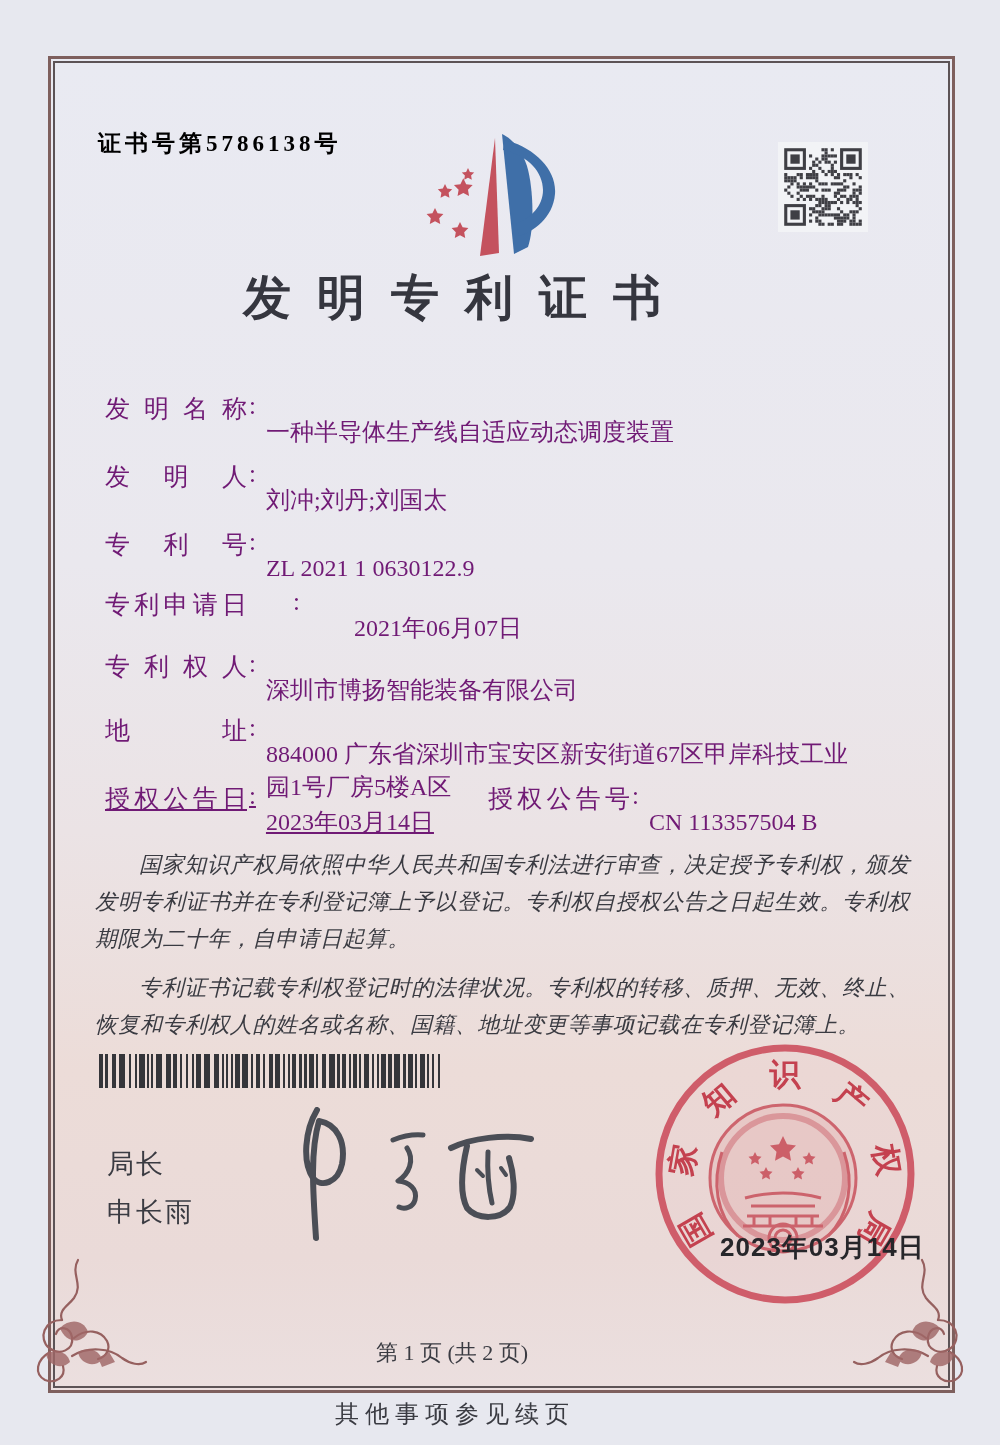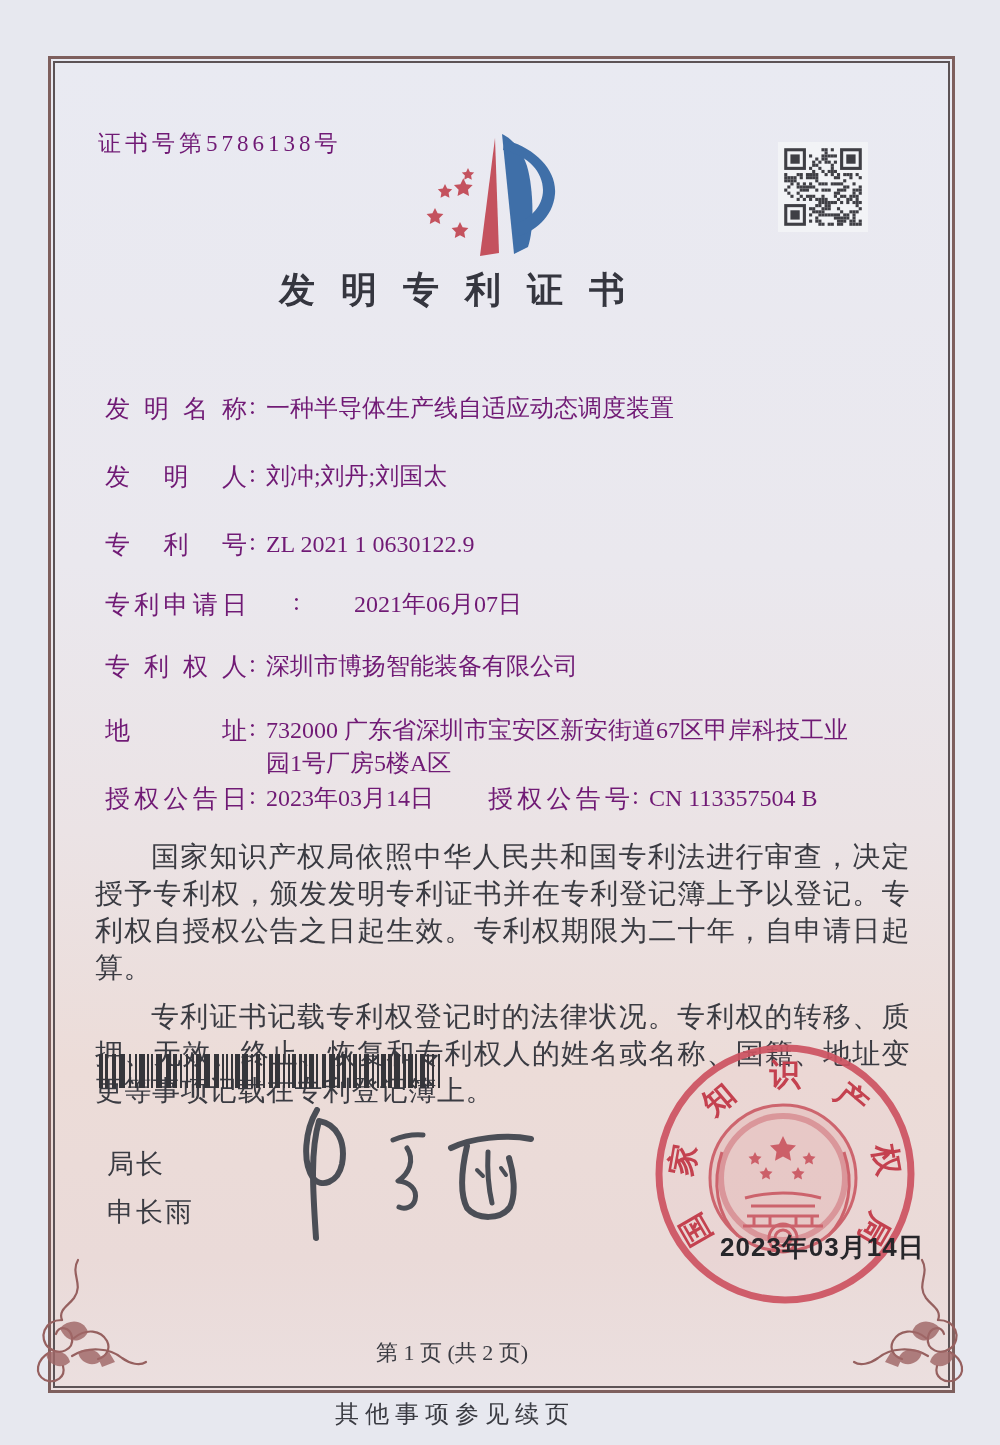--- a/index.html
+++ b/index.html
@@ -9,33 +9,33 @@
 
   
   .frame{position:absolute;left:48px;top:56px;width:901px;height:1331px;
     border:3px solid #7e5f5d;
     background:linear-gradient(180deg,#e9eaf2 0%,#eae8ee 38%,#ebe3e5 58%,#ecdcd8 76%,#eadad8 90%,#ebdfdf 100%);}
   .frame::before{content:"";position:absolute;inset:2px;border:2px solid #5c5356;pointer-events:none;}
 
   .watermark{position:absolute;font-family:"Liberation Sans","DejaVu Sans",sans-serif;
     font-weight:bold;font-size:110px;color:#8a93b0;opacity:0.05;transform:rotate(-38deg);letter-spacing:8px;}
 
-  .cert-no{position:absolute;left:98px;top:128px;font-size:23px;letter-spacing:4px;color:#701a75;}
+  .cert-no{position:absolute;left:98px;top:128px;font-size:23px;letter-spacing:4px;color:#000000;font-weight:bold;}
 
   .title{position:absolute;left:0;top:266px;width:904px;text-align:center;
-    font-size:36px;font-weight:700;letter-spacing:26px;text-indent:26px;color:#35363f;}
+    font-size:48px;font-weight:700;letter-spacing:26px;text-indent:26px;color:#35363f;}
 
   .row{position:absolute;display:flex;align-items:flex-start;color:#701a75;}
   .flabel{display:inline-block;width:142px;font-size:25px;text-align:justify;text-align-last:justify;flex:none;}
   .colon{font-size:25px;margin:0 10px 0 2px;flex:none;}
-  .fvalue{font-size:24px;line-height:33px;}
+  .fvalue{font-size:24px;line-height:33px;margin-top:24px;}
   .fvalue.wide{width:585px;}
 
   .paras{position:absolute;left:95px;top:838px;width:815px;color:#3a3b42;}
-  .paras p{margin:0 0 12px 0;font-size:28px;line-height:37px;text-indent:2em;text-align:justify;letter-spacing:0.5px;}
+  .paras p{margin:8px 0 12px 0;font-size:22px;line-height:37px;text-indent:2em;text-align:justify;letter-spacing:0.5px;font-style:italic;}
 
   .director{position:absolute;left:107px;font-family:"Liberation Sans","DejaVu Sans",sans-serif;
     font-size:27px;color:#3a3b42;letter-spacing:2px;text-align:center;}
 
   .page-footer{position:absolute;left:0;top:1338px;width:1000px;text-align:center;
     font-size:22px;color:#3a3b42;transform:translateX(-48px);}
   .continuation{position:absolute;left:0;top:1398px;width:1000px;text-align:center;
     font-size:24px;color:#3a3b42;letter-spacing:6px;transform:translateX(-45px);}
 
   .seal-char{fill:#c4414f;font-size:31px;font-weight:bold;text-anchor:middle;
@@ -336,23 +336,23 @@
     <span class="fvalue">2021年06月07日</span>
   </div>
   <div class="row" style="left:105px;top:650px;">
     <span class="flabel">专利权人</span>
     <span class="colon">:</span>
     <span class="fvalue">深圳市博扬智能装备有限公司</span>
   </div>
   <div class="row" style="left:105px;top:714px;">
     <span class="flabel">地址</span>
     <span class="colon">:</span>
-    <span class="fvalue wide">732000 广东省深圳市宝安区新安街道67区甲岸科技工业园1号厂房5楼A区</span>
-  </div>
-  <div class="row" style="left:105px;top:782px;">
+    <span class="fvalue wide">884000 广东省深圳市宝安区新安街道67区甲岸科技工业园1号厂房5楼A区</span>
+  </div>
+  <div class="row" style="left:105px;top:782px;text-decoration:underline;">
     <span class="flabel">授权公告日</span>
     <span class="colon">:</span>
     <span class="fvalue">2023年03月14日</span>
   </div>
   <div class="row" style="left:488px;top:782px;">
     <span class="flabel">授权公告号</span>
     <span class="colon">:</span>
     <span class="fvalue">CN 113357504 B</span>
   </div>
 

